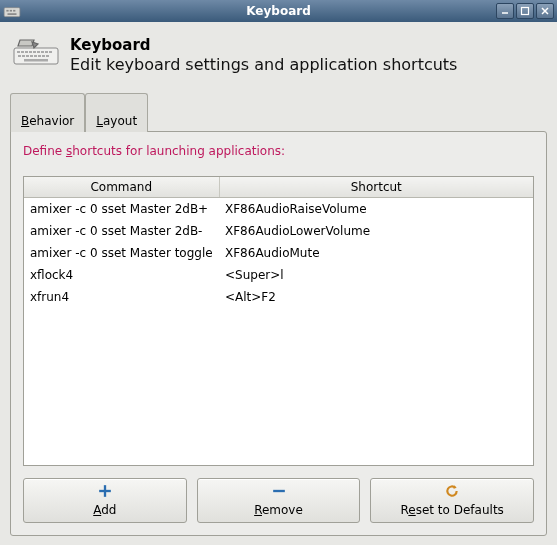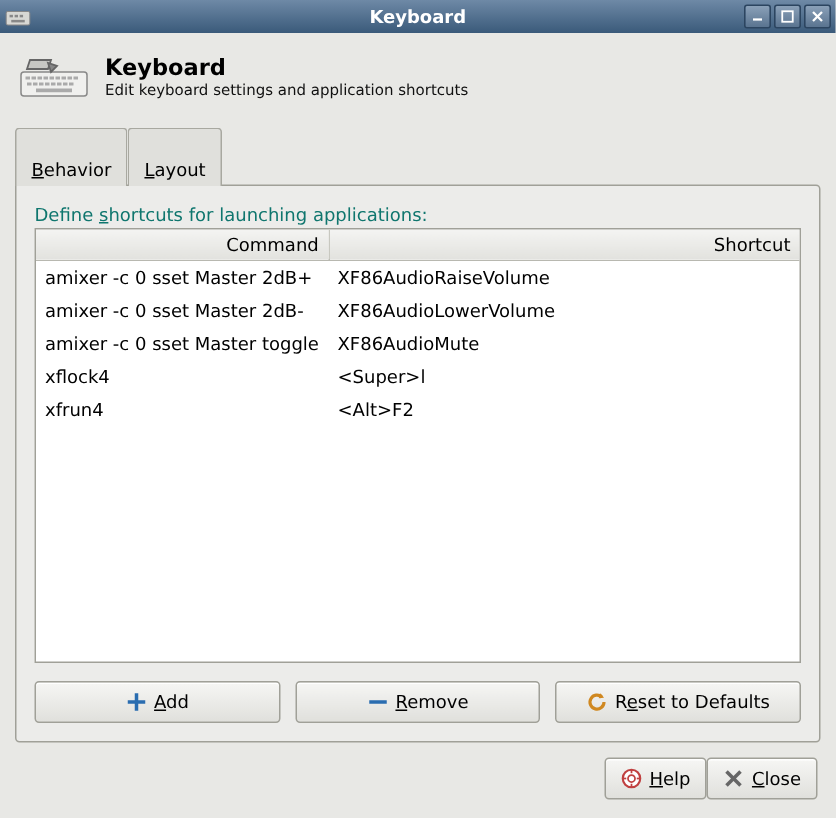--- a/index.html
+++ b/index.html
@@ -13,45 +13,45 @@
 .titlebar .wbtn { width: 18px; height: 16px; background: linear-gradient(to bottom,#8aa0b8,#5a7490); border: 1px solid #2c4560; border-radius: 2px; display: flex; align-items: center; justify-content: center; cursor: pointer; }
 .titlebar .wbtn svg { width: 10px; height: 10px; }
 
 .window-body { padding: 10px 10px 8px 10px; }
 
 
 .header { display: flex; align-items: flex-start; gap: 10px; margin-bottom: 14px; padding: 4px 2px; }
 .header-icon { width: 48px; height: 28px; flex: none; margin-top: 2px; }
 .header-icon svg { width: 48px; height: 28px; }
 .header-text h1 { font-size: 15px; font-weight: bold; color: #000; margin-bottom: 1px; }
-.header-text p { font-size: 10px; color: #111; }
+.header-text p { font-size: 16px; color: #111; }
 
 
 .tabs { display: flex; align-items: flex-end; position: relative; z-index: 2; }
 .tab { padding: 20px 10px 4px 10px; background: #e0e0dc; border: 1px solid #a8a8a0; border-bottom: none; border-radius: 3px 3px 0 0; margin-right: 0px; cursor: pointer; color: #000; position: relative; top: 1px; }
 .tab.active { background: #ececea; border-color: #a0a098; top: 0; padding-top: 5px; padding-bottom: 5px; }
 .tab .ul { text-decoration: underline; }
 
 .tab-panel { border: 1px solid #a0a098; background: #ececea; padding: 12px; border-radius: 0 3px 3px 3px; position: relative; z-index: 1; }
 
-.define-label { margin-bottom: 2px; color: #0f766e; }
+.define-label { margin-bottom: 18px; color: #be185d; }
 .define-label .ul { text-decoration: underline; }
 
 
 .table-wrap { border: 1px solid #a0a098; background: #fff; height: 290px; overflow: auto; }
 table { width: 100%; border-collapse: collapse; }
-thead th { text-align: right; font-weight: normal; background: linear-gradient(to bottom,#f4f4f2,#e2e2de); border-bottom: 1px solid #b8b8b0; border-right: 1px solid #c8c8c0; padding: 3px 6px; color: #000; position: sticky; top: 0; }
+thead th { text-align: center; font-weight: normal; background: linear-gradient(to bottom,#f4f4f2,#e2e2de); border-bottom: 1px solid #b8b8b0; border-right: 1px solid #c8c8c0; padding: 3px 6px; color: #000; position: sticky; top: 0; }
 thead th:last-child { border-right: none; }
 tbody td { padding: 4px 6px; color: #000; white-space: nowrap; }
 
 
 .btnrow { display: flex; gap: 10px; margin-top: 12px; }
 .btnrow .btn { flex: 1; }
 
-.btn { background: linear-gradient(to bottom,#f6f6f4,#e0e0dc); border: 1px solid #a0a098; border-radius: 3px; padding: 5px 10px; display: inline-flex; align-items: center; justify-content: center; gap: 5px; cursor: pointer; color: #000; min-height: 28px; box-shadow: inset 0 1px 0 #fff; }
+.btn { background: linear-gradient(to bottom,#f6f6f4,#e0e0dc); border: 1px solid #a0a098; border-radius: 3px; padding: 5px 10px; display: inline-flex; align-items: center; justify-content: center; gap: 5px; cursor: pointer; color: #000; min-height: 28px; box-shadow: inset 0 1px 0 #fff; flex-direction: column; }
 .btn .icon { width: 14px; height: 14px; display: flex; align-items: center; justify-content: center; }
 .btn .ul { text-decoration: underline; }
 
 
 .footer { display: flex; justify-content: flex-end; margin-top: 10px; padding: 0 2px; }
 </style>
 </head>
 <body>
 
 <div class="titlebar">

